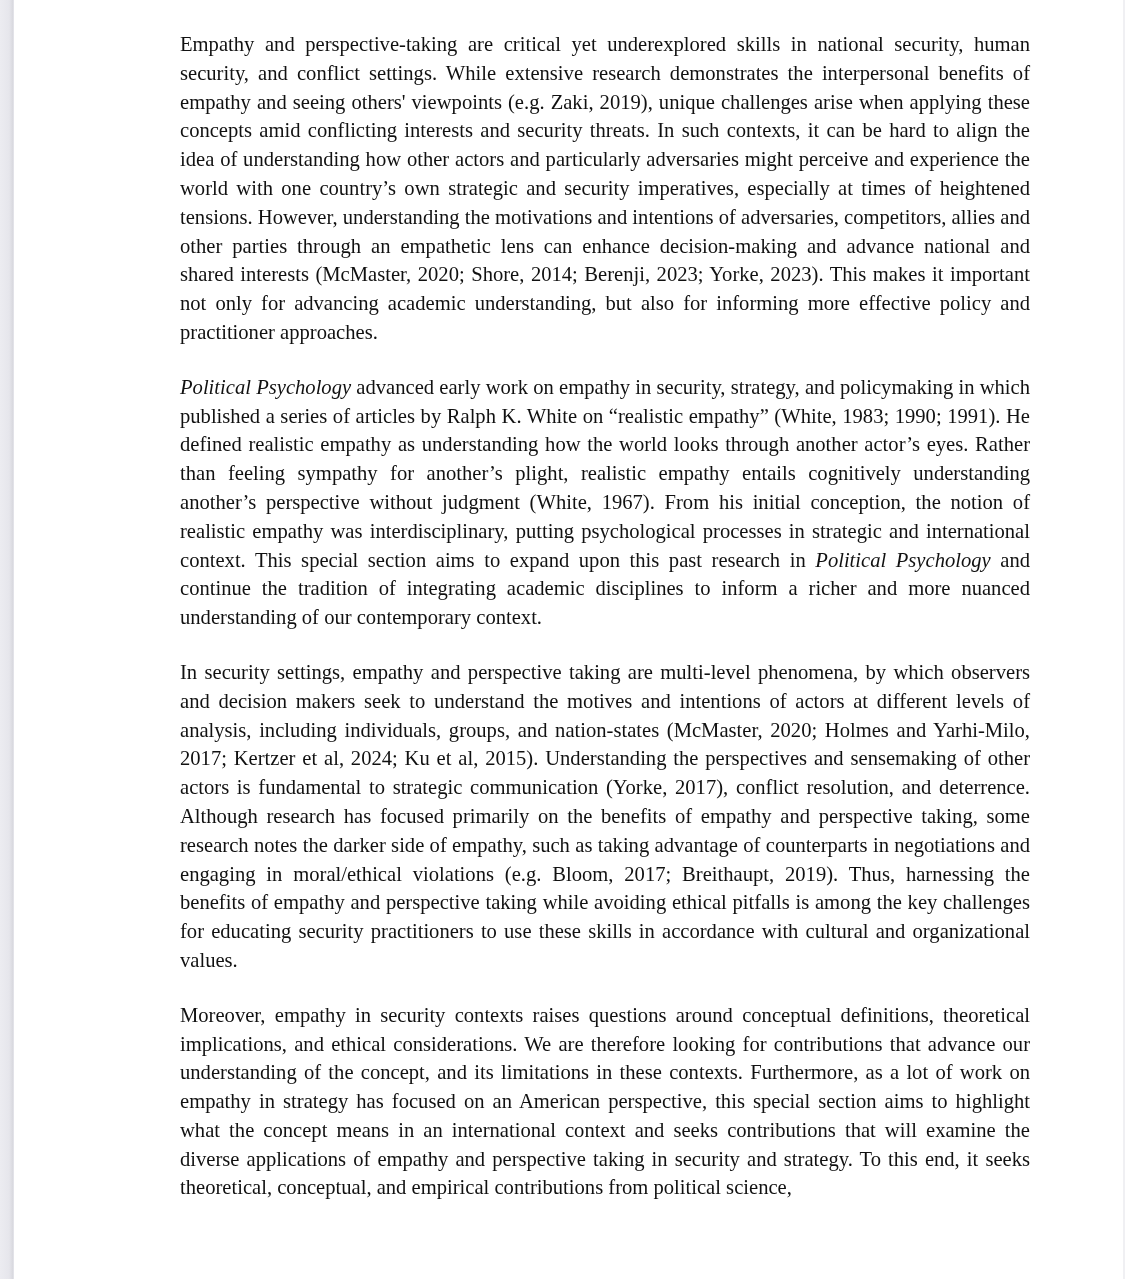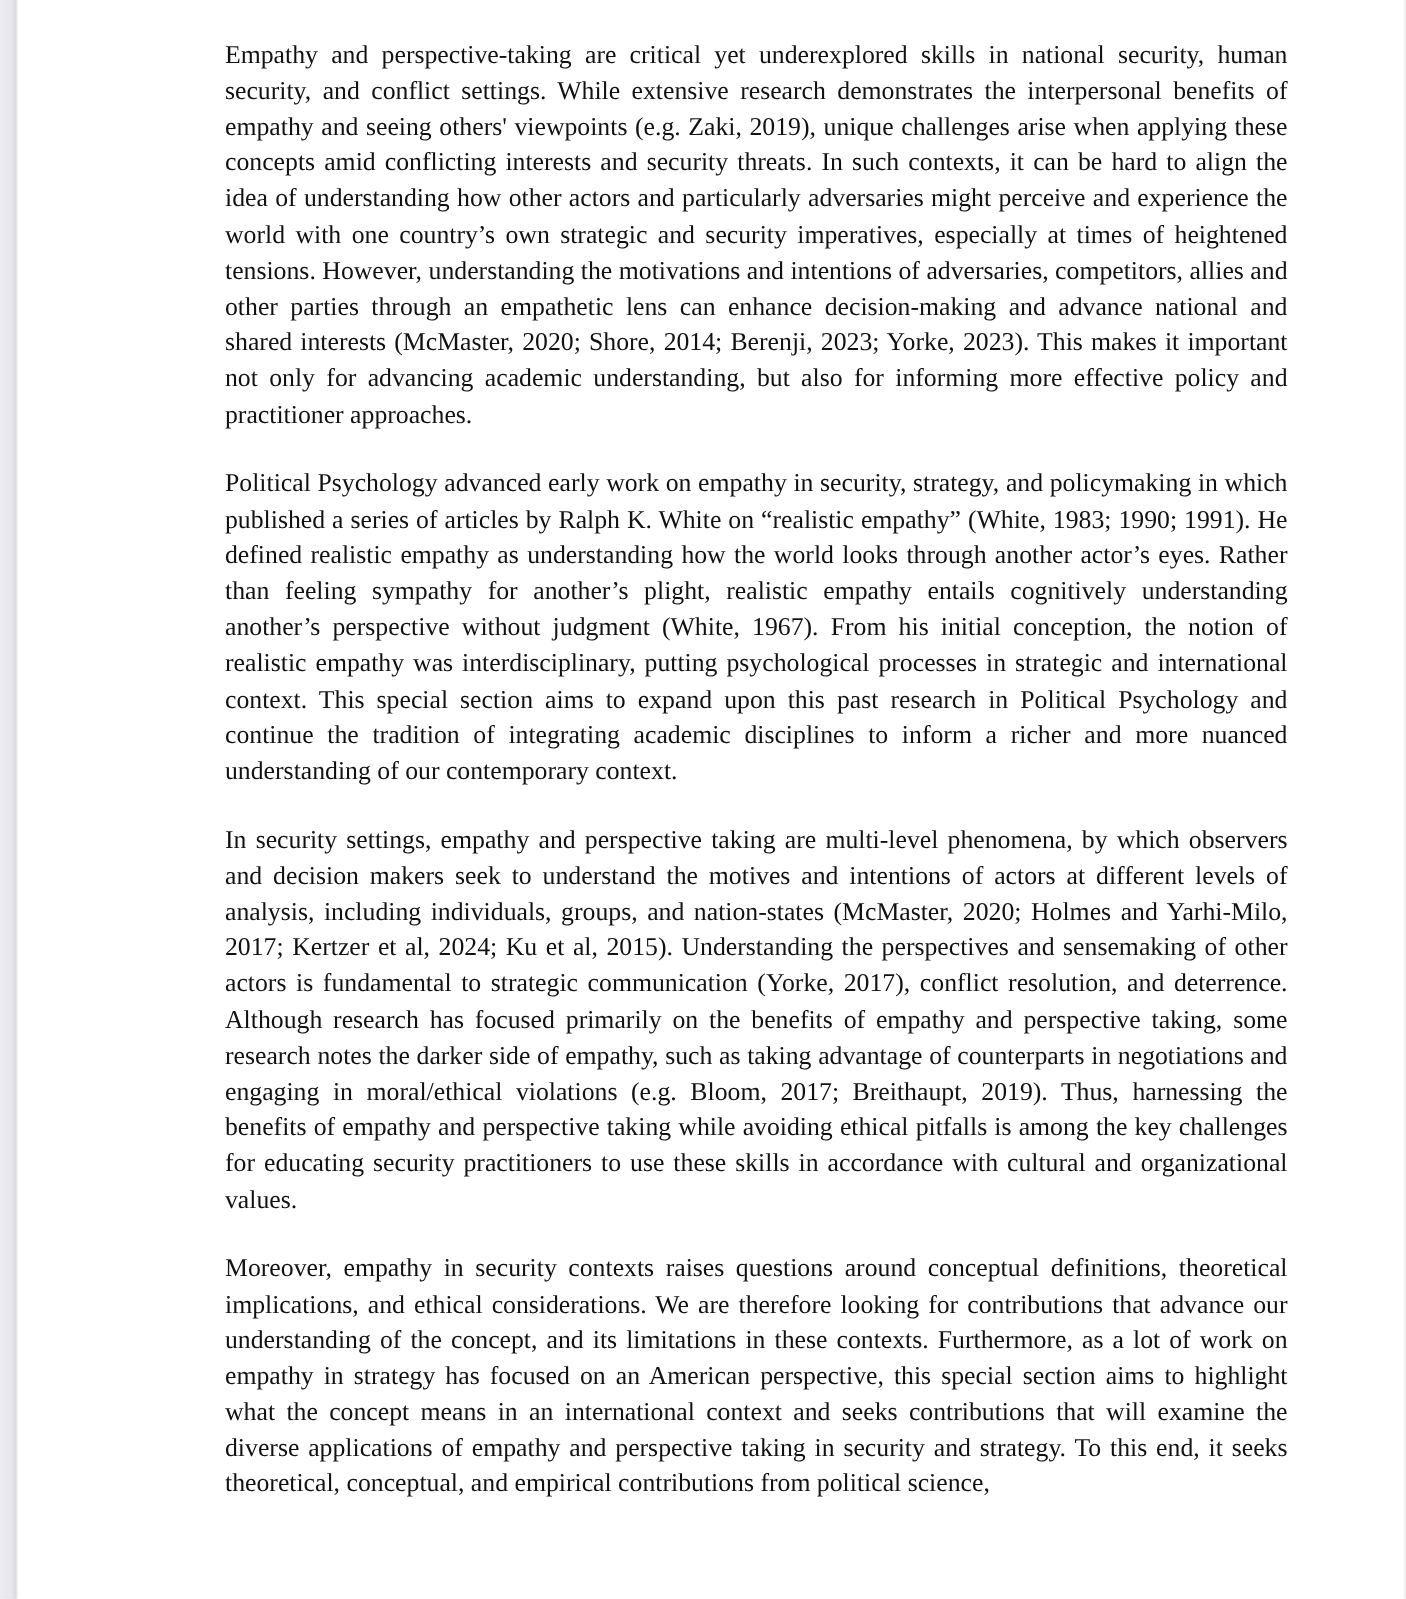--- a/index.html
+++ b/index.html
@@ -36,21 +36,21 @@
     line-height: 28.8px;
     color: #111111;
     margin-left: 36px;
   }
   .para {
     margin: 0 0 26px 0;
     text-align: justify;
     text-align-last: left;
     hyphens: none;
   }
-  .para span.it { }
+  .para span.it { font-style: italic; }
 </style>
 </head>
 <body>
 
 <div class="left-gutter"></div>
 <div class="right-edge"></div>
 
 <div class="page">
   <p class="para">
     <span>Empathy and perspective-taking are critical yet underexplored skills in national security, human security, and conflict settings. While extensive research demonstrates the interpersonal benefits of empathy and seeing others' viewpoints (e.g. Zaki, 2019), unique challenges arise when applying these concepts amid conflicting interests and security threats. In such contexts, it can be hard to align the idea of understanding how other actors and particularly adversaries might perceive and experience the world with one country’s own strategic and security imperatives, especially at times of heightened tensions. However, understanding the motivations and intentions of adversaries, competitors, allies and other parties through an empathetic lens can enhance decision-making and advance national and shared interests (McMaster, 2020; Shore, 2014; Berenji, 2023; Yorke, 2023). This makes it important not only for advancing academic understanding, but also for informing more effective policy and practitioner approaches.</span>

